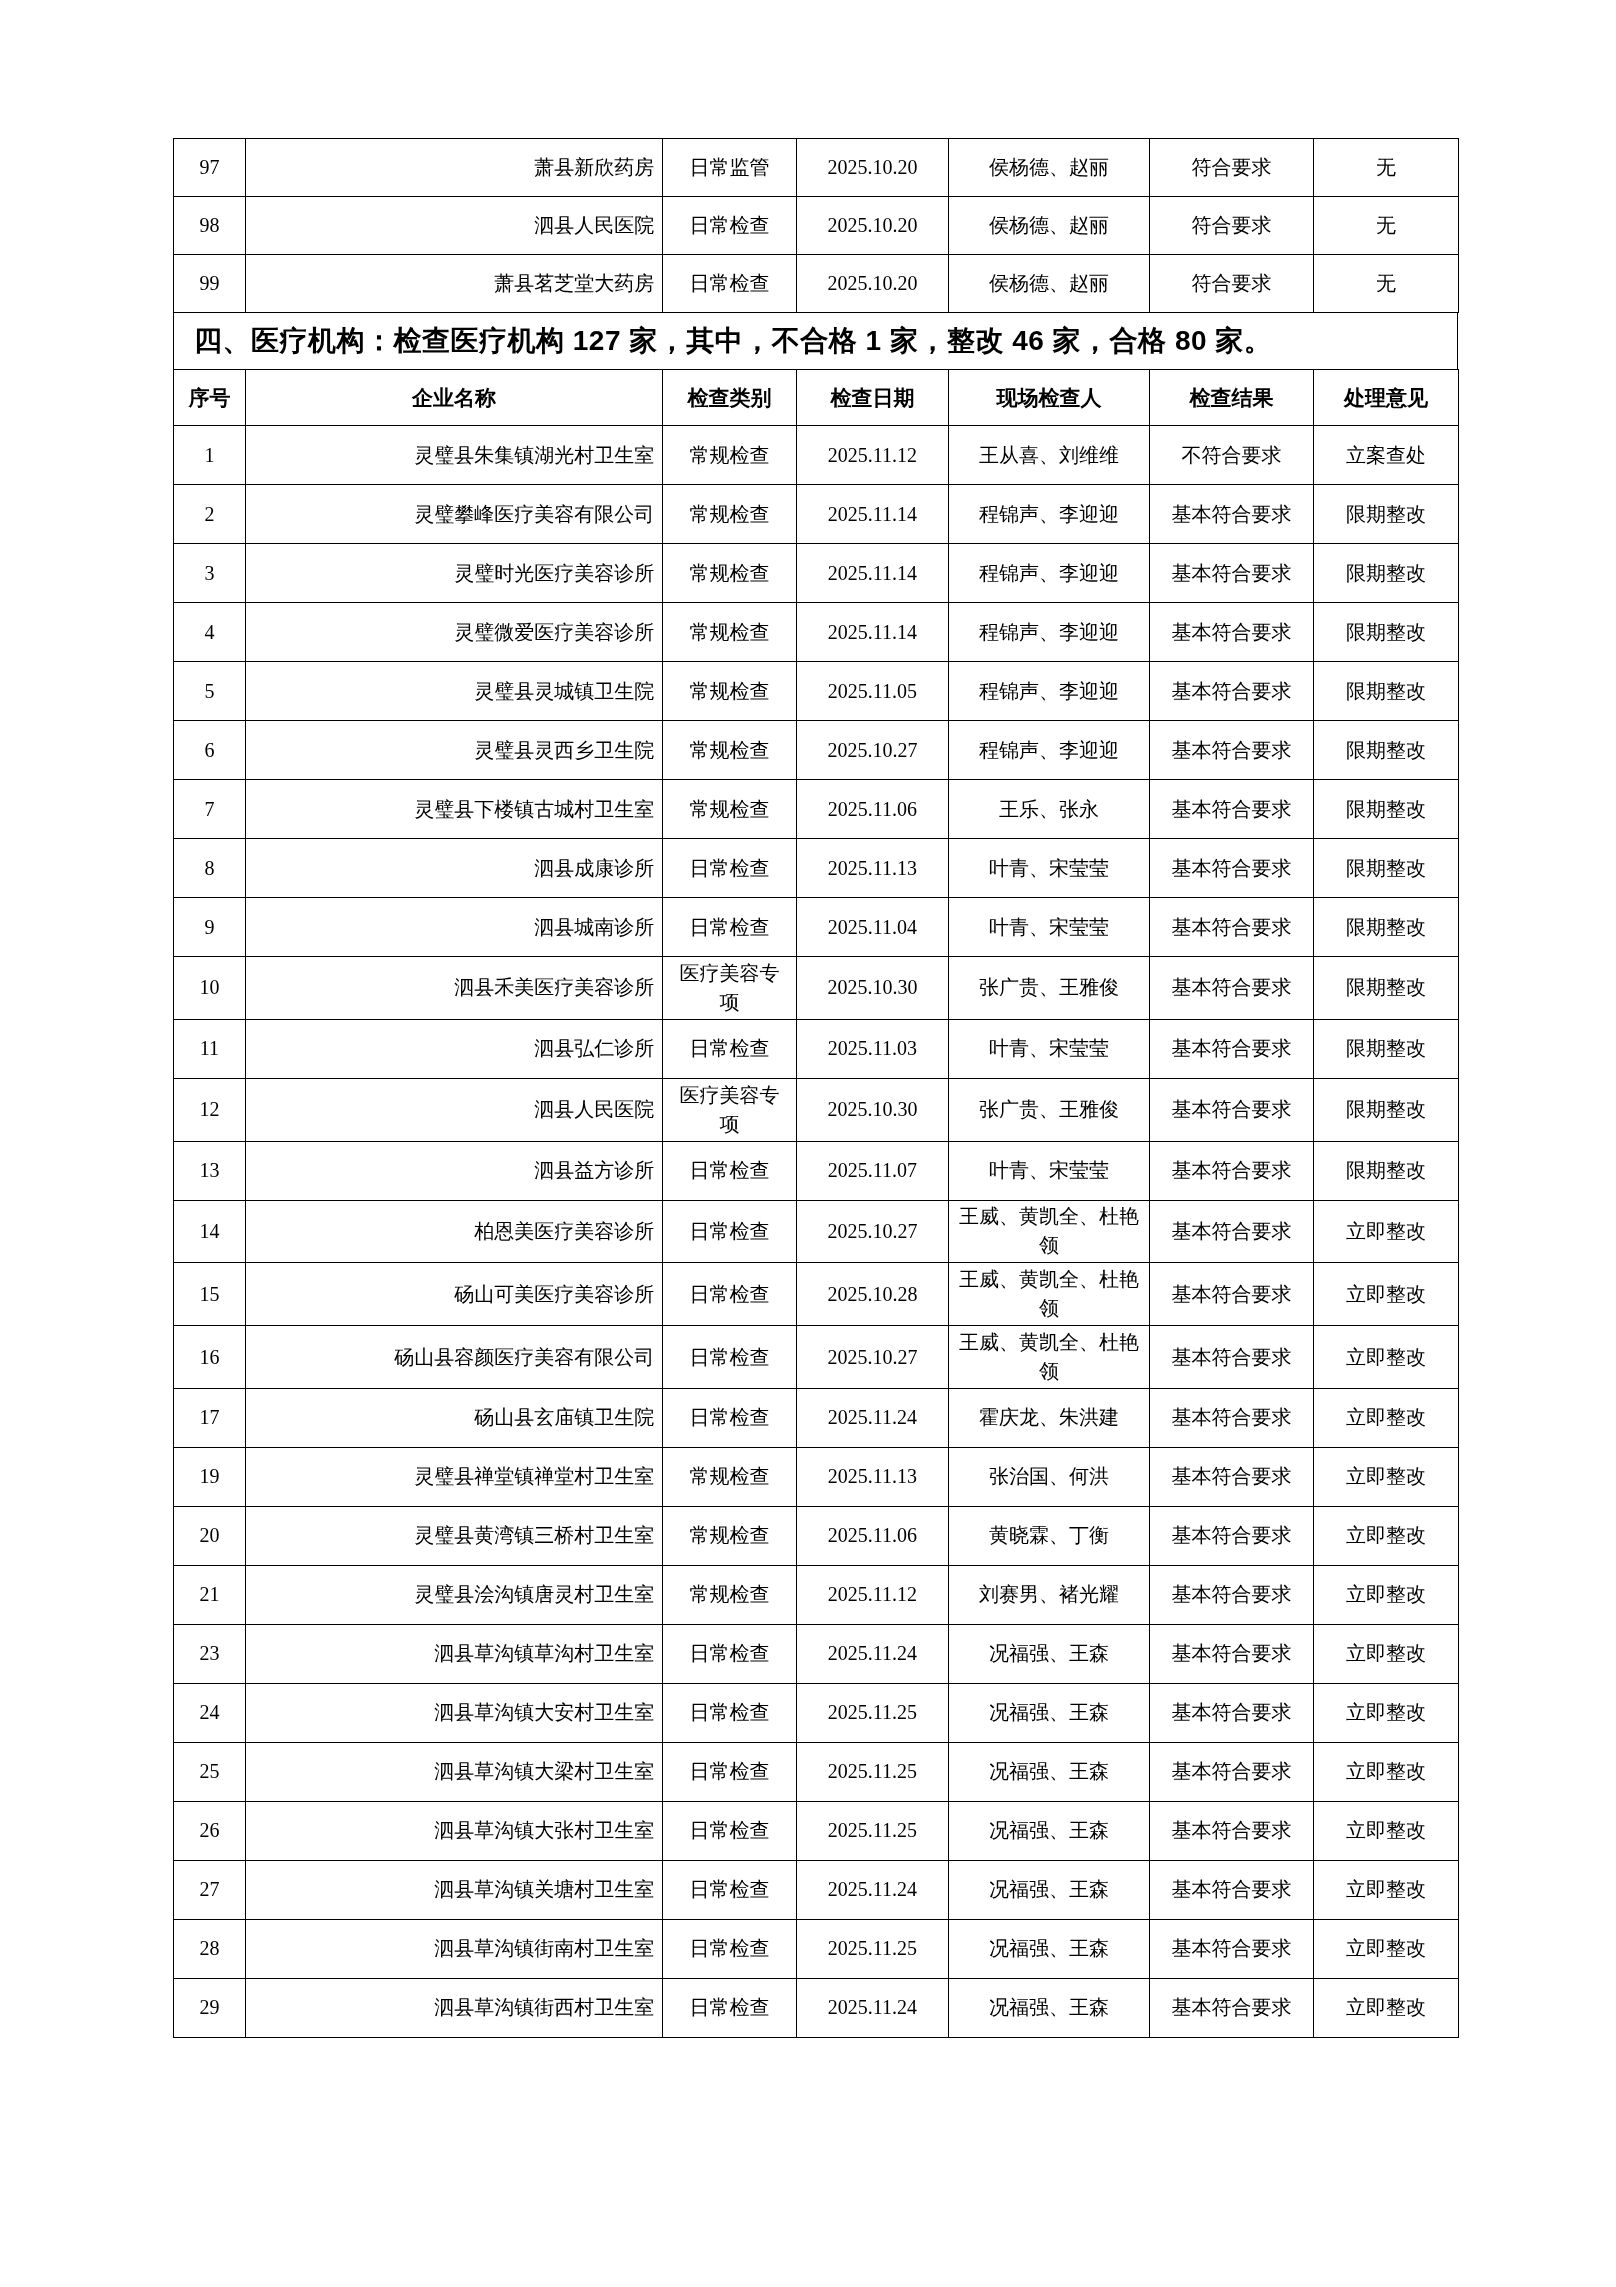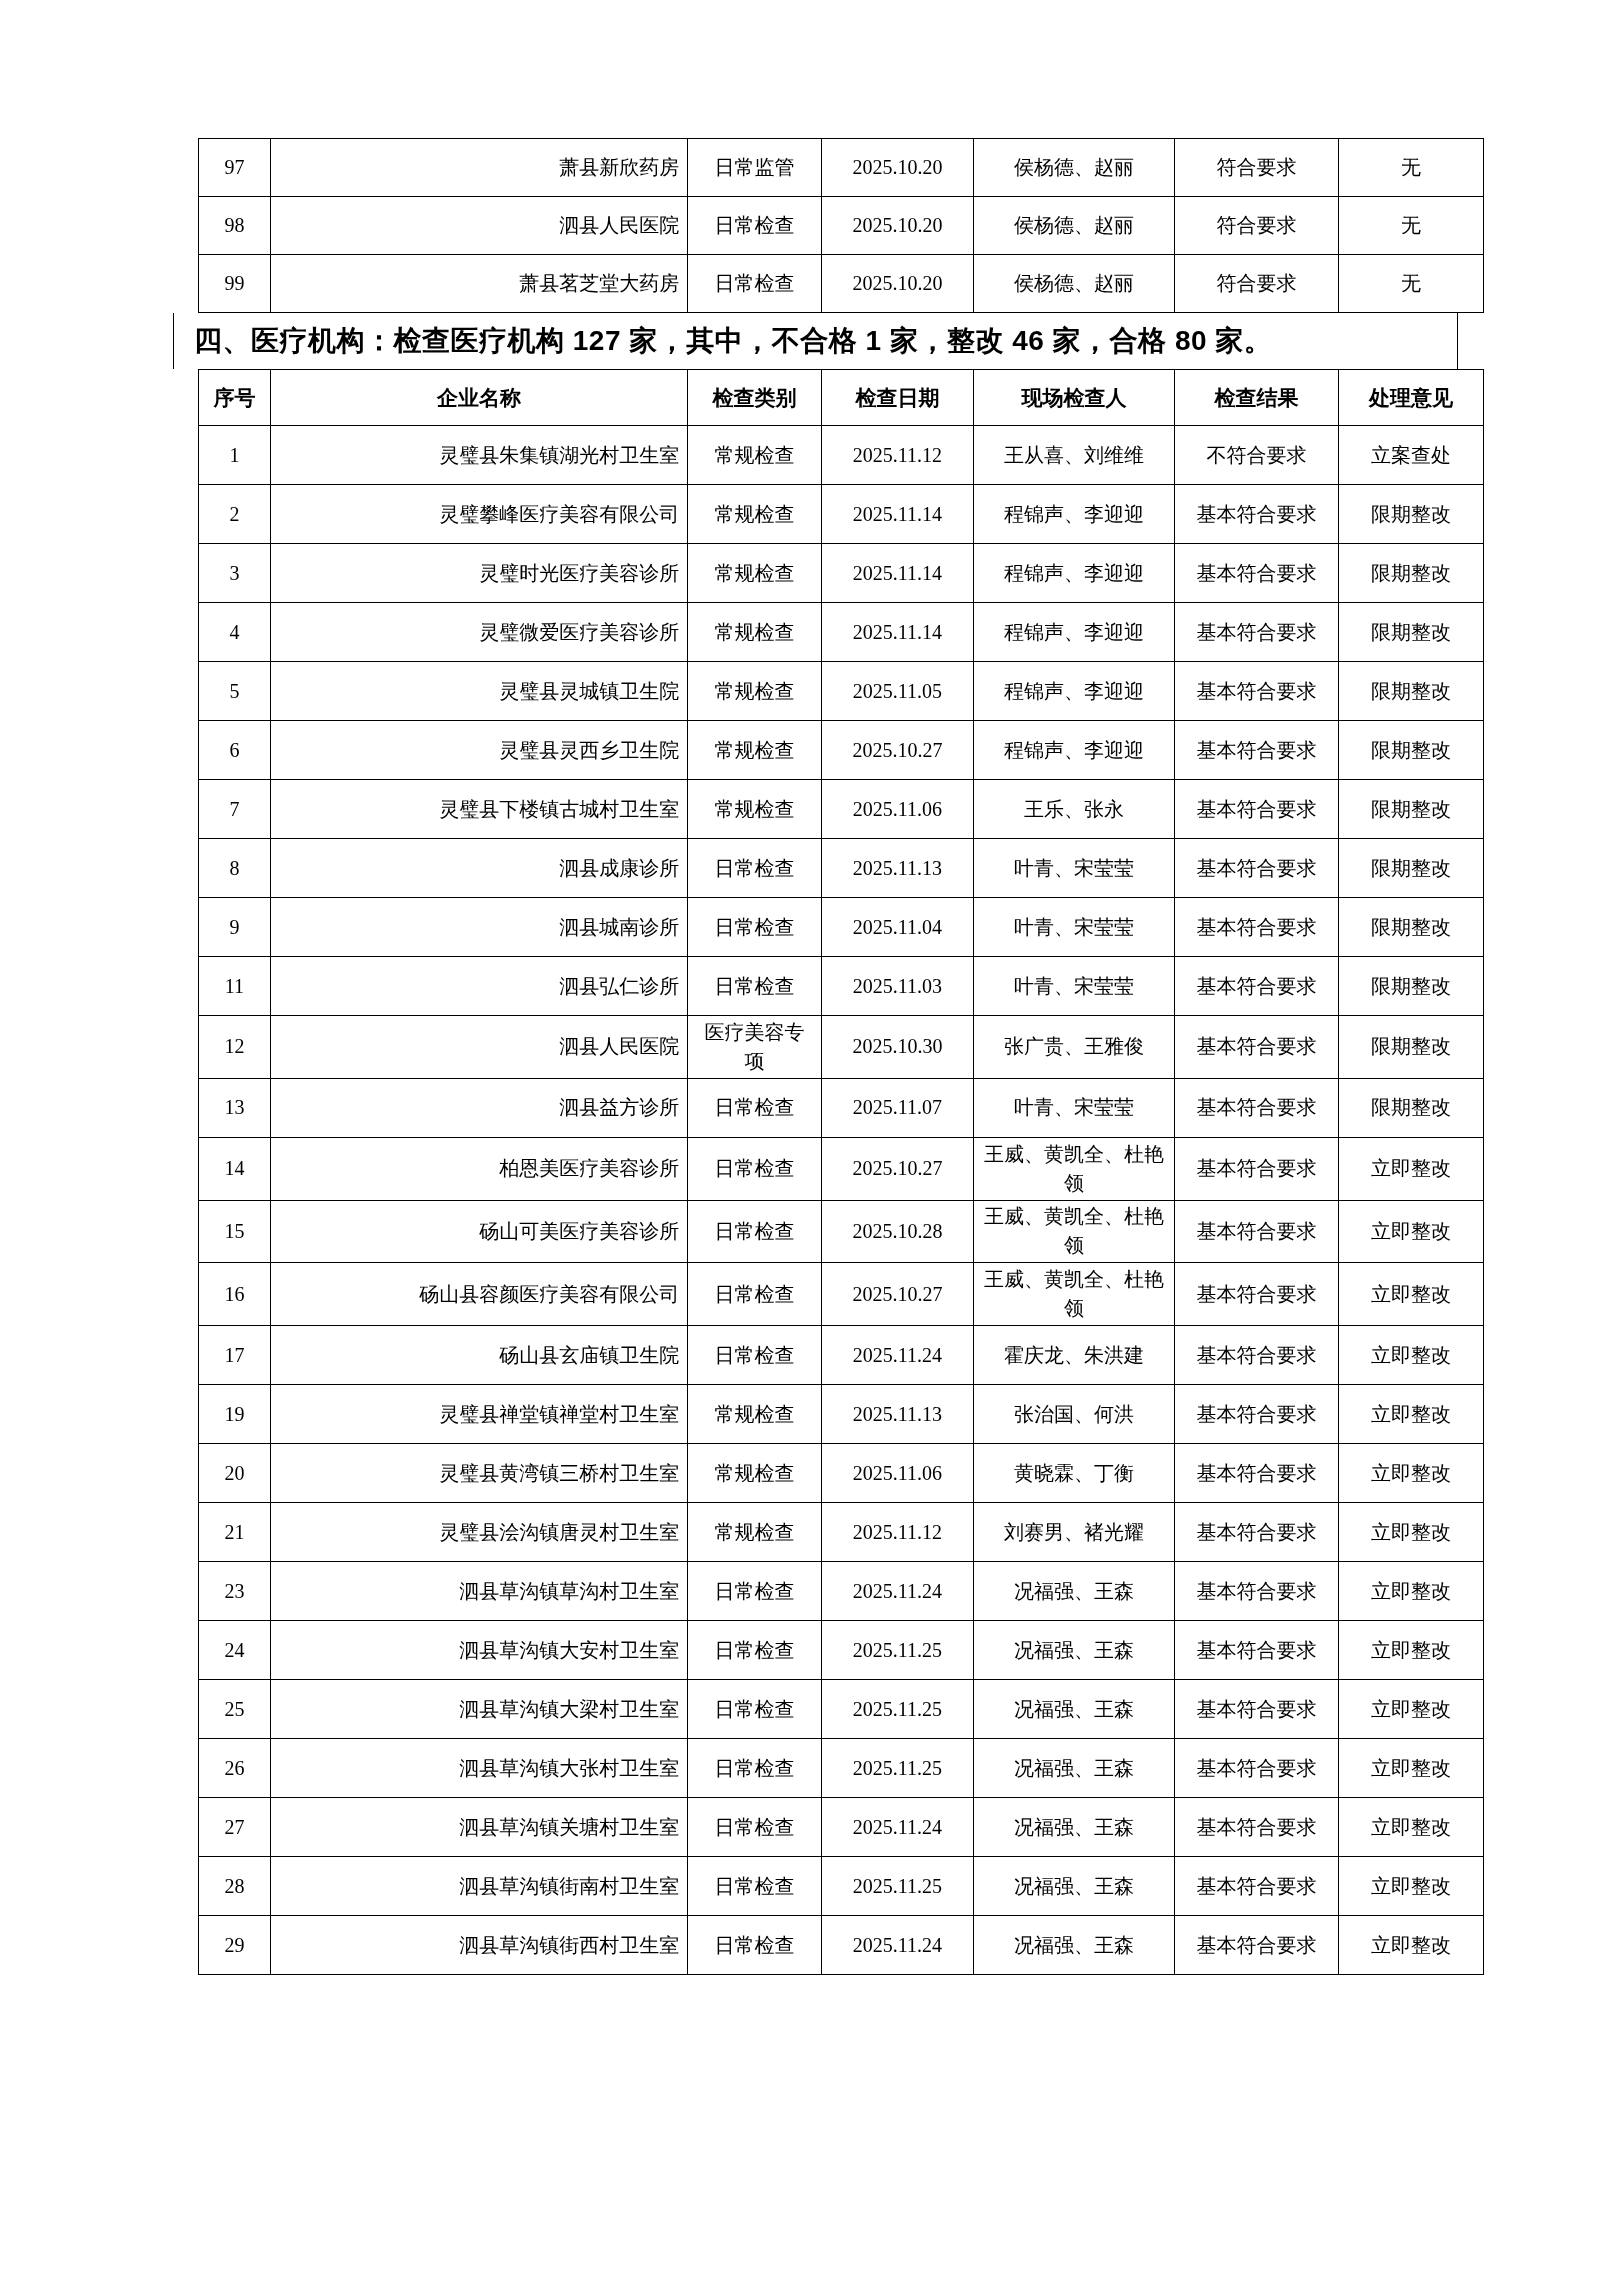--- a/index.html
+++ b/index.html
@@ -17,21 +17,20 @@
   .sheet {
     position: absolute;
     left: 173px;
     top: 138px;
     width: 1285px;
   }
   table {
     border-collapse: collapse;
     table-layout: fixed;
     width: 1285px;
-    margin-left: 25px;
   }
   td, th {
     border: 1px solid #000;
     border-top-width: 1.9px;
     border-bottom-width: 1.9px;
     overflow: hidden;
     vertical-align: middle;
   }
   td {
     font-size: 20px;
@@ -212,20 +211,29 @@
         <tr>
           <td class="col-serial">9</td>
           <td class="col-company">泗县城南诊所</td>
           <td class="col-type">日常检查</td>
           <td class="col-date">2025.11.04</td>
           <td class="col-inspectors">叶青、宋莹莹</td>
           <td class="col-result">基本符合要求</td>
           <td class="col-action">限期整改</td>
         </tr>
         <tr>
+          <td class="col-serial">10</td>
+          <td class="col-company">泗县禾美医疗美容诊所</td>
+          <td class="col-type">医疗美容专项</td>
+          <td class="col-date">2025.10.30</td>
+          <td class="col-inspectors">张广贵、王雅俊</td>
+          <td class="col-result">基本符合要求</td>
+          <td class="col-action">限期整改</td>
+        </tr>
+        <tr>
           <td class="col-serial">11</td>
           <td class="col-company">泗县弘仁诊所</td>
           <td class="col-type">日常检查</td>
           <td class="col-date">2025.11.03</td>
           <td class="col-inspectors">叶青、宋莹莹</td>
           <td class="col-result">基本符合要求</td>
           <td class="col-action">限期整改</td>
         </tr>
         <tr>
           <td class="col-serial">12</td>

